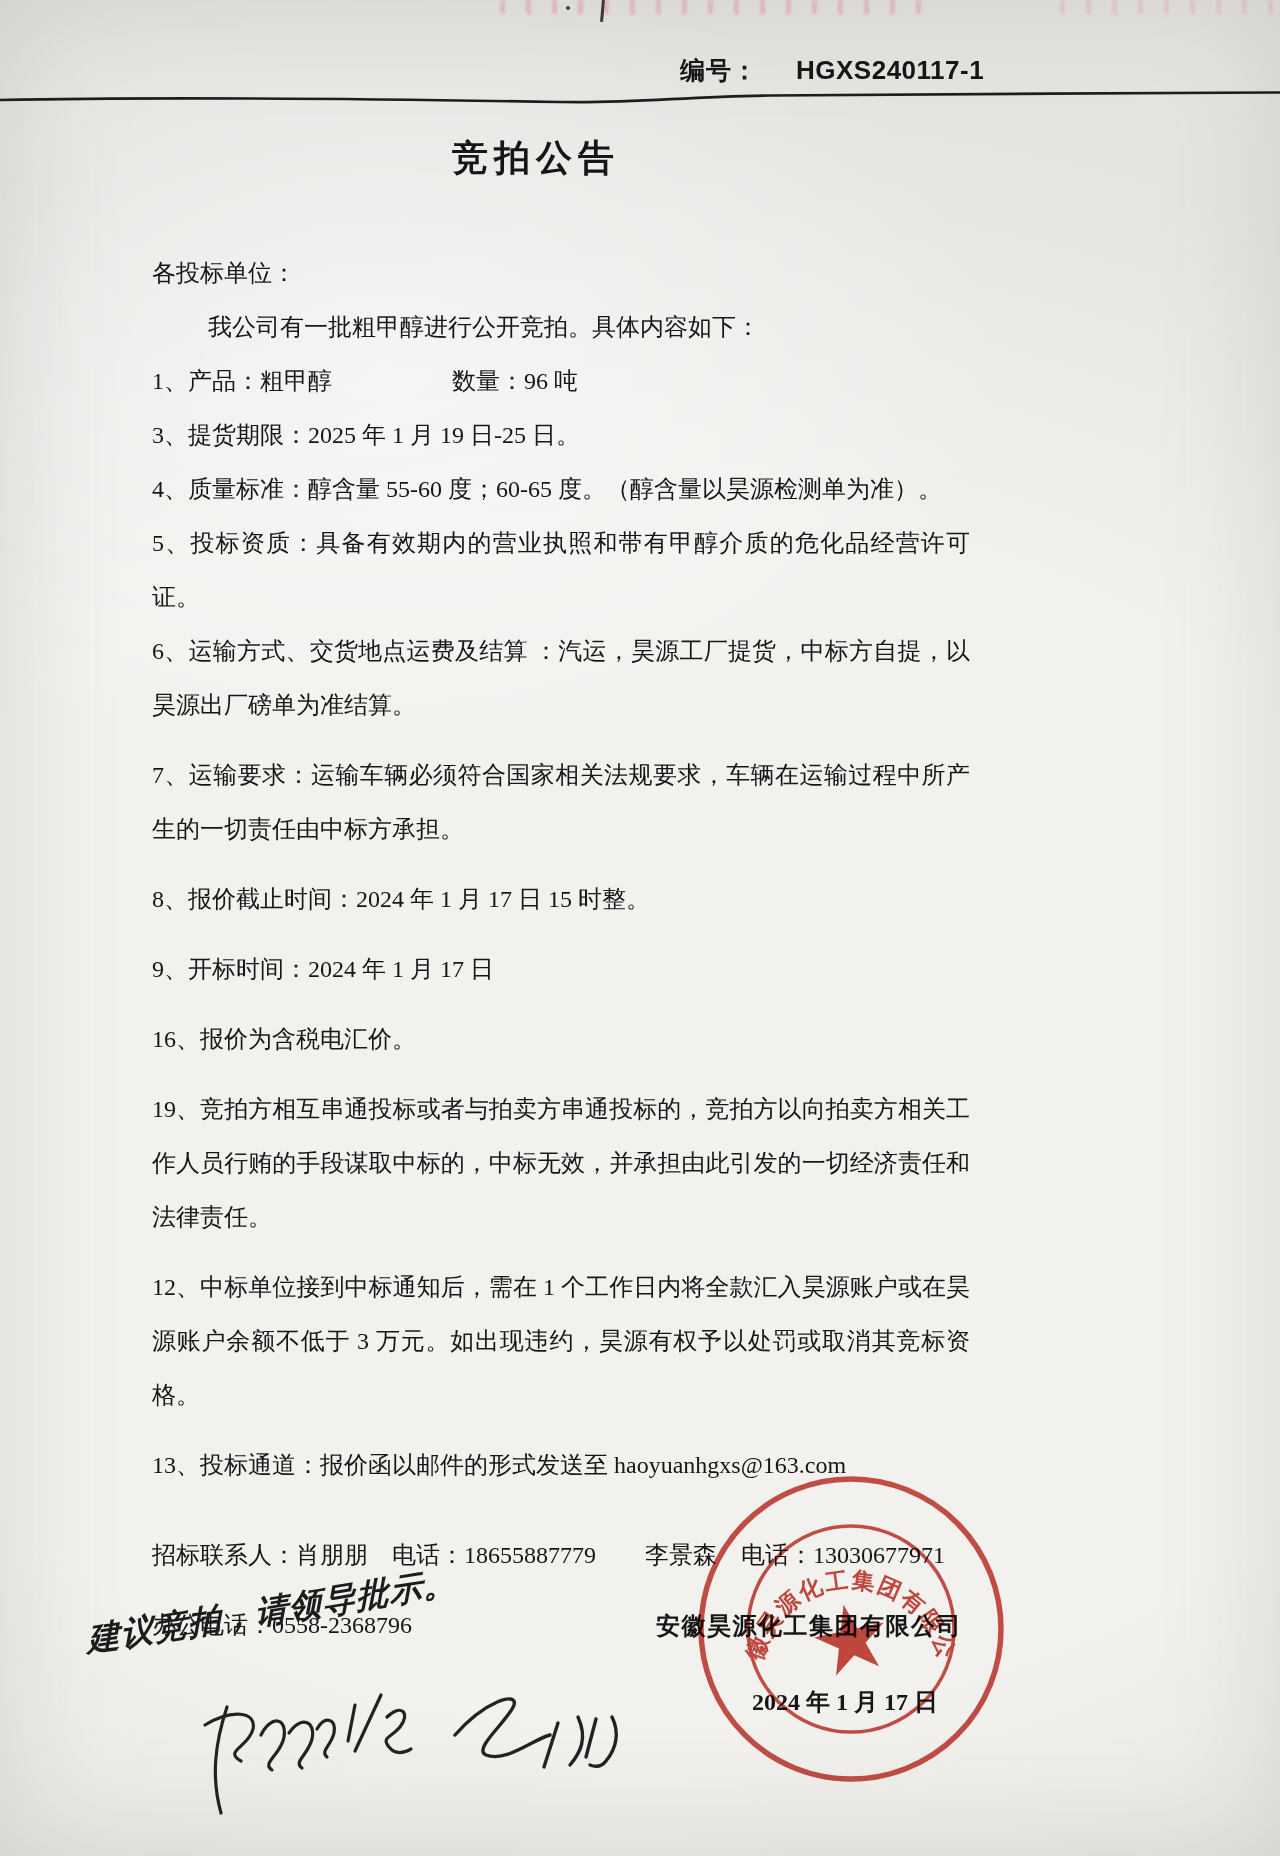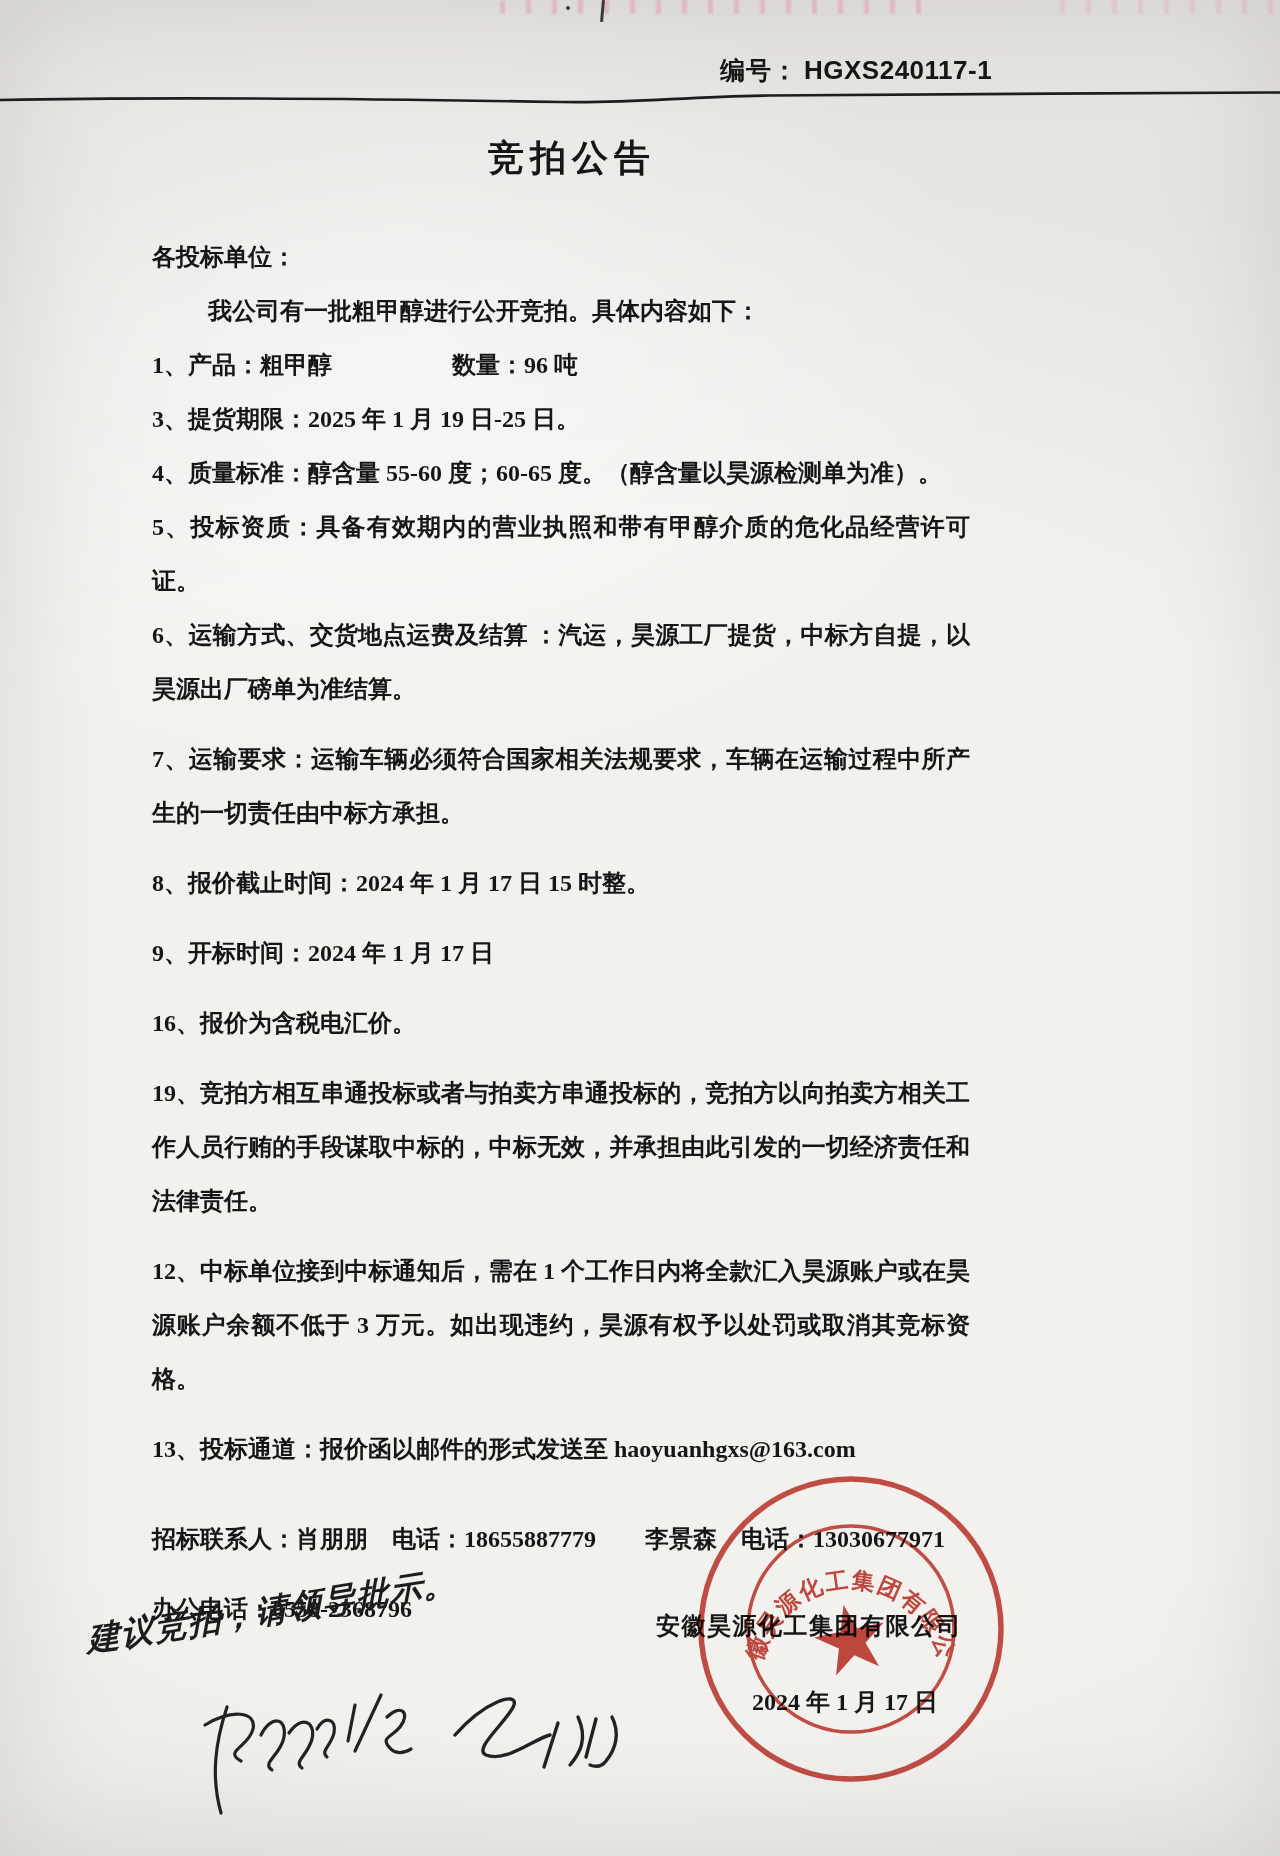--- a/index.html
+++ b/index.html
@@ -20,39 +20,38 @@
   .artifact-pink{
     position:absolute;top:0;height:14px;border-radius:4px;
     background:repeating-linear-gradient(90deg, rgba(226,110,134,.30) 0 5px, rgba(226,110,134,0) 5px 26px);
     filter:blur(1px);
   }
   .artifact-tick{
     position:absolute;background:#3a3a3a;transform:rotate(5deg);
   }
   
   .doc-number{
-    position:absolute;left:720px;top:54px;
-    display:flex;align-items:baseline;gap:6px;
+    position:absolute;left:680px;top:54px;
+    display:flex;align-items:baseline;gap:38px;
     font-weight:bold;font-size:25px;letter-spacing:1px;
   }
   .doc-number .num{
     font-family:"Liberation Sans","DejaVu Sans",sans-serif;
     font-size:26px;letter-spacing:0.5px;
   }
   .rule{position:absolute;left:0;top:84px;width:1280px;height:30px;}
   .title{
     position:absolute;left:452px;top:134px;
     font-size:36px;font-weight:bold;letter-spacing:6px;
     font-family:"Liberation Serif","DejaVu Serif",serif;
-    margin-left:36px;
   }
   
   .body-block{
-    position:absolute;left:152px;top:230px;width:818px;
-    font-size:24px;font-weight:700;
+    position:absolute;left:152px;top:246px;width:818px;
+    font-size:24px;font-weight:400;
   }
   .line{margin:0;line-height:54px;text-align:justify;}
   .intro{text-indent:56px;}
   .spaced{margin-top:16px;}
   .contact-row{position:relative;margin-top:36px;height:54px;line-height:54px;}
   .contact-row .c1{position:absolute;left:0;white-space:nowrap;}
   .contact-row .c2{position:absolute;left:493px;white-space:nowrap;}
   .office-line{margin-top:16px;line-height:54px;}
   
   .company{

